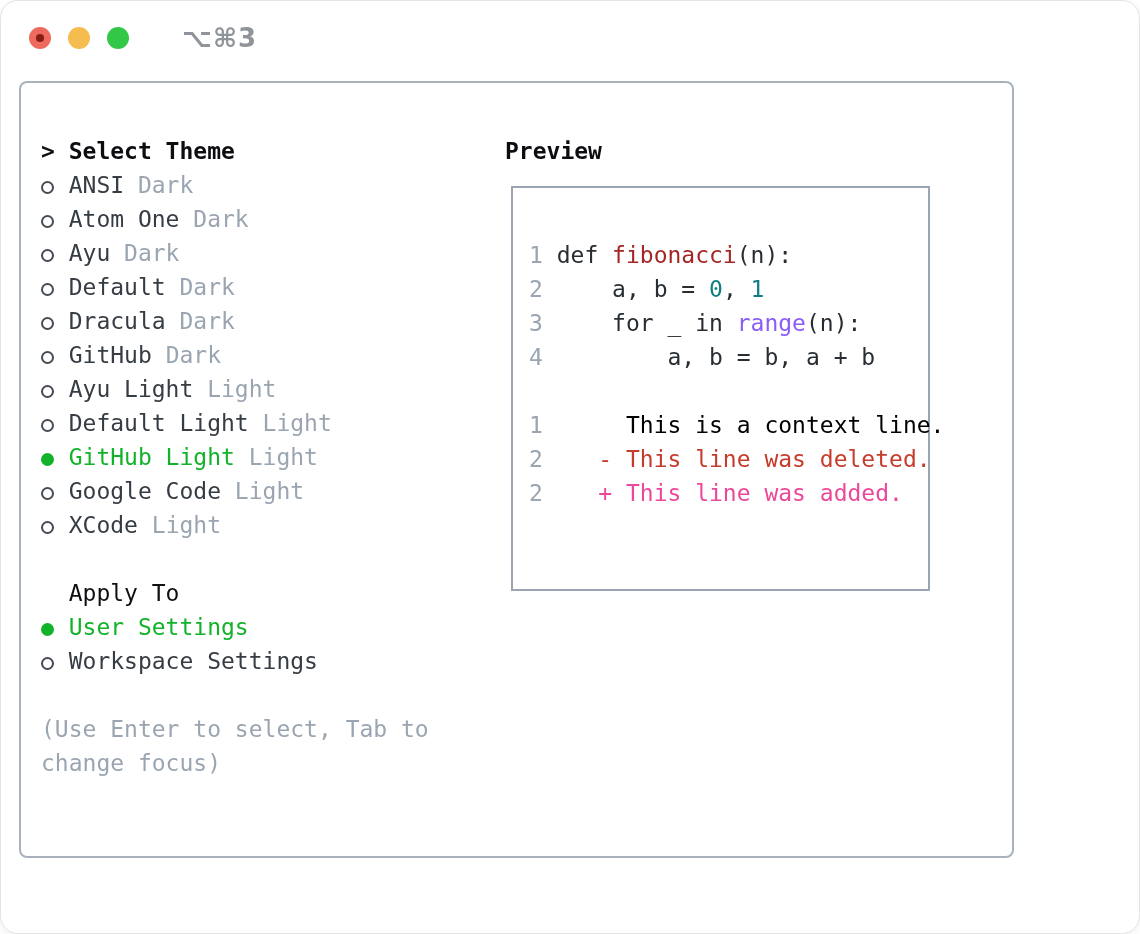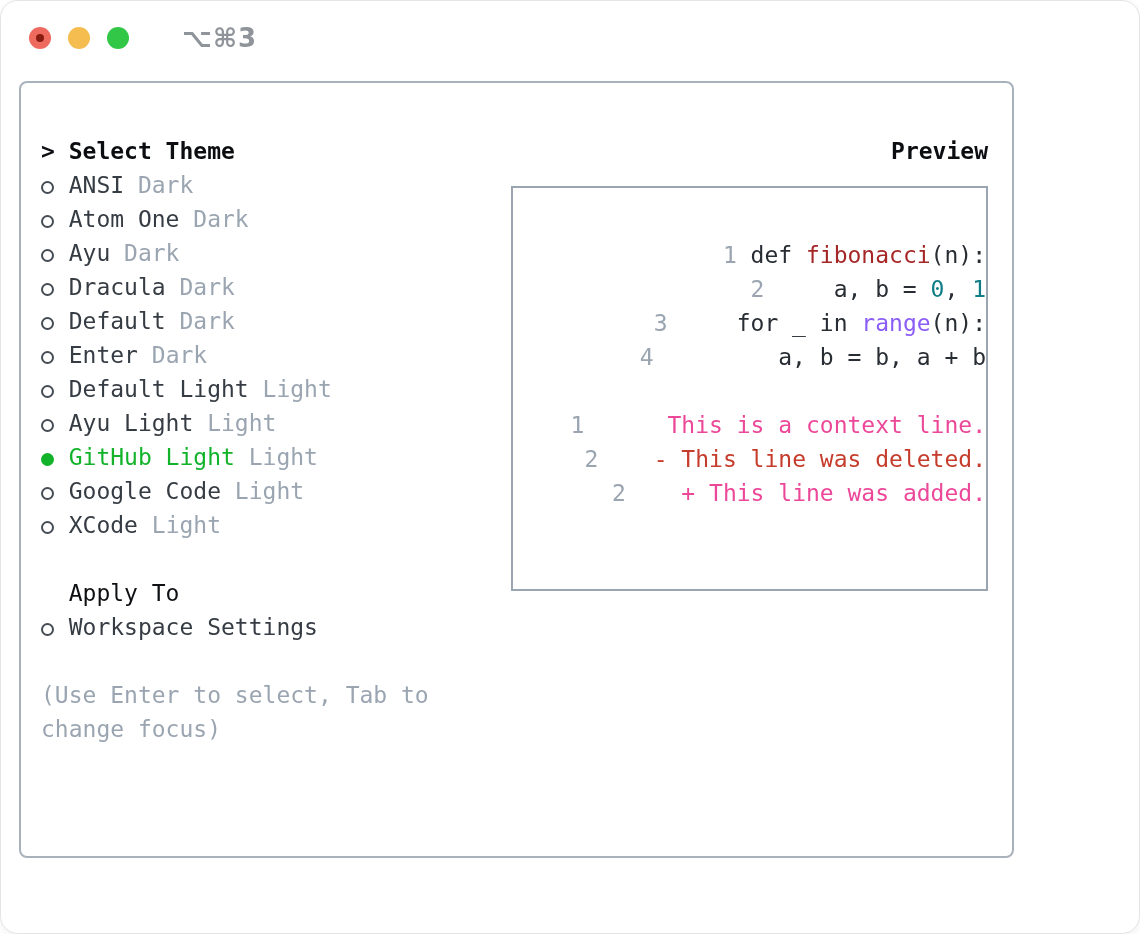--- a/index.html
+++ b/index.html
@@ -38,21 +38,21 @@
   .main-box {
     position: absolute; left: 18px; top: 80px;
     width: 995px; height: 777px;
     border: 2px solid #a9b2bc; border-radius: 8px;
     background: #ffffff;
   }
   .tui { font-size: 23px; line-height: 34px; color: #363c43; }
   .row { white-space: pre; height: 34px; }
   .spacer { height: 34px; }
   .left-col  { position: absolute; left: 20px; top: 51px; }
-  .right-col { position: absolute; left: 484px; top: 51px; text-align: right; }
+  .right-col { position: absolute; left: 484px; top: 51px; }
 
   .mk { display: inline-block; width: 2ch; }
   .cursor { font-weight: bold; color: #0e1013; }
   .radio {
     display: inline-block; width: 13px; height: 13px;
     border: 2px solid #454c54; border-radius: 50%;
     vertical-align: -1px; background: transparent;
   }
   .radio.sel { background: #12b32a; border-color: #12b32a; }
 
@@ -61,32 +61,32 @@
   .t-name.sel { color: #12b32a; }
   .t-var  { color: #9aa5b1; }
   .apply-label { color: #0e1013; }
   .hint { color: #9aa5b1; }
 
   
   .preview-hdr { font-weight: bold; color: #0b0d10; height: 34px;
                  white-space: pre; }
   .preview-box {
     margin-left: 6px; margin-top: 18px;
-    width: 477px; height: 405px;
+    width: 419px; height: 405px;
     border: 2px solid #9aa5b1;
     background: #ffffff;
     padding: 50px 0 16px 16px;
   }
   .code-line { white-space: pre; height: 34px; font-size: 23px; line-height: 34px; }
   .tok-ln   { color: #9aa5b1; }
   .tok-code { color: #272d33; }
   .tok-fn   { color: #a52626; }
   .tok-num  { color: #0f7d85; }
   .tok-bi   { color: #8b5cf6; }
-  .tok-ctx  { color: #ec4899; }
+  .tok-ctx  { color: #000000; }
   .tok-del  { color: #c63c2c; }
   .tok-add  { color: #ec4899; }
 </style>
 </head>
 <body>
 
 <div class="window">
 
   <div class="titlebar">
     <span class="tl tl-red"></span>
@@ -97,35 +97,36 @@
 
   <div class="main-box tui">
 
     <div class="left-col">
       <div class="row"><span class="mk cursor">&gt;</span><span class="hdr">Select Theme</span></div>
 
       <div id="theme-list">
           <div class="row"><span class="mk"><span class="radio"></span></span><span class="t-name">ANSI</span><span class="t-var"> Dark</span></div>
           <div class="row"><span class="mk"><span class="radio"></span></span><span class="t-name">Atom One</span><span class="t-var"> Dark</span></div>
           <div class="row"><span class="mk"><span class="radio"></span></span><span class="t-name">Ayu</span><span class="t-var"> Dark</span></div>
+          <div class="row"><span class="mk"><span class="radio"></span></span><span class="t-name">Default</span><span class="t-var"> Dark</span></div>
           <div class="row"><span class="mk"><span class="radio"></span></span><span class="t-name">Dracula</span><span class="t-var"> Dark</span></div>
-          <div class="row"><span class="mk"><span class="radio"></span></span><span class="t-name">Default</span><span class="t-var"> Dark</span></div>
-          <div class="row"><span class="mk"><span class="radio"></span></span><span class="t-name">Enter</span><span class="t-var"> Dark</span></div>
+          <div class="row"><span class="mk"><span class="radio"></span></span><span class="t-name">GitHub</span><span class="t-var"> Dark</span></div>
+          <div class="row"><span class="mk"><span class="radio"></span></span><span class="t-name">Ayu Light</span><span class="t-var"> Light</span></div>
           <div class="row"><span class="mk"><span class="radio"></span></span><span class="t-name">Default Light</span><span class="t-var"> Light</span></div>
-          <div class="row"><span class="mk"><span class="radio"></span></span><span class="t-name">Ayu Light</span><span class="t-var"> Light</span></div>
           <div class="row"><span class="mk"><span class="radio sel"></span></span><span class="t-name sel">GitHub Light</span><span class="t-var"> Light</span></div>
           <div class="row"><span class="mk"><span class="radio"></span></span><span class="t-name">Google Code</span><span class="t-var"> Light</span></div>
           <div class="row"><span class="mk"><span class="radio"></span></span><span class="t-name">XCode</span><span class="t-var"> Light</span></div>
         </div>
 
       <div class="spacer"></div>
 
       <div class="row"><span class="mk"> </span><span class="apply-label">Apply To</span></div>
 
       <div id="apply-list">
+          <div class="row"><span class="mk"><span class="radio sel"></span></span><span class="t-name sel">User Settings</span></div>
           <div class="row"><span class="mk"><span class="radio"></span></span><span class="t-name">Workspace Settings</span></div>
         </div>
 
       <div class="spacer"></div>
 
       <div id="hint">
           <div class="row hint">(Use Enter to select, Tab to</div>
           <div class="row hint">change focus)</div>
         </div>
     </div>

